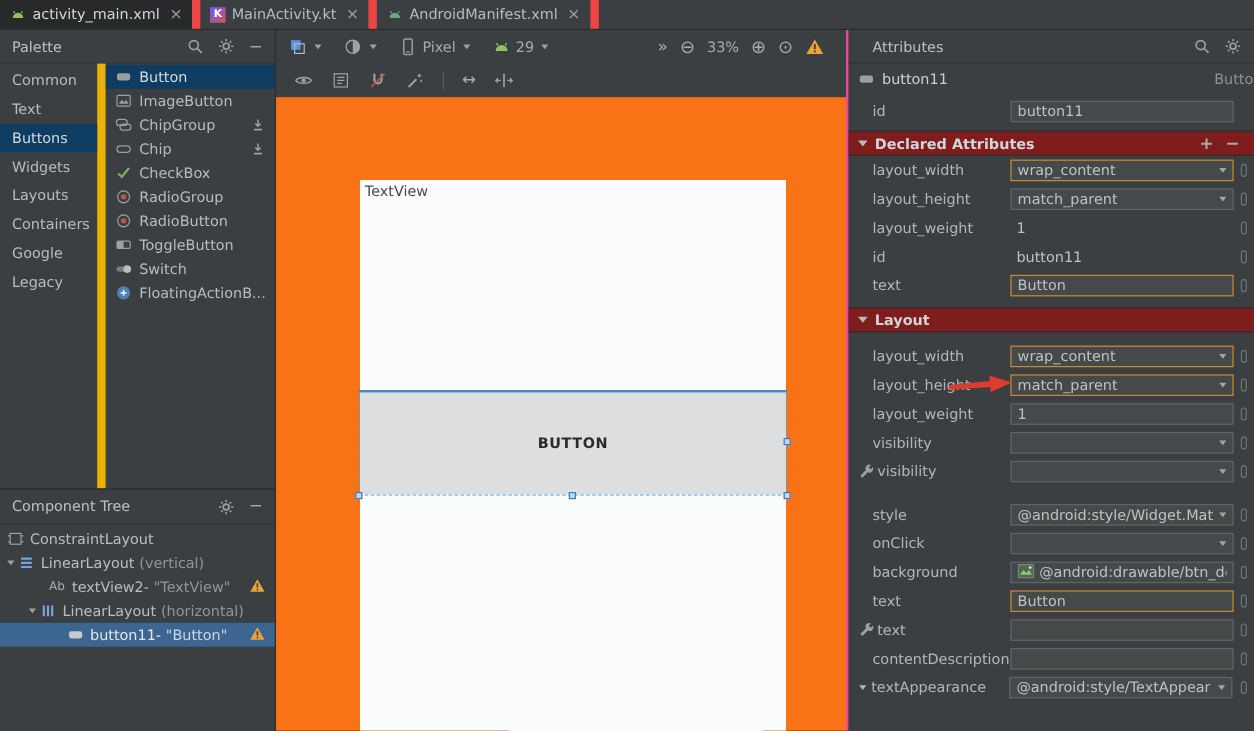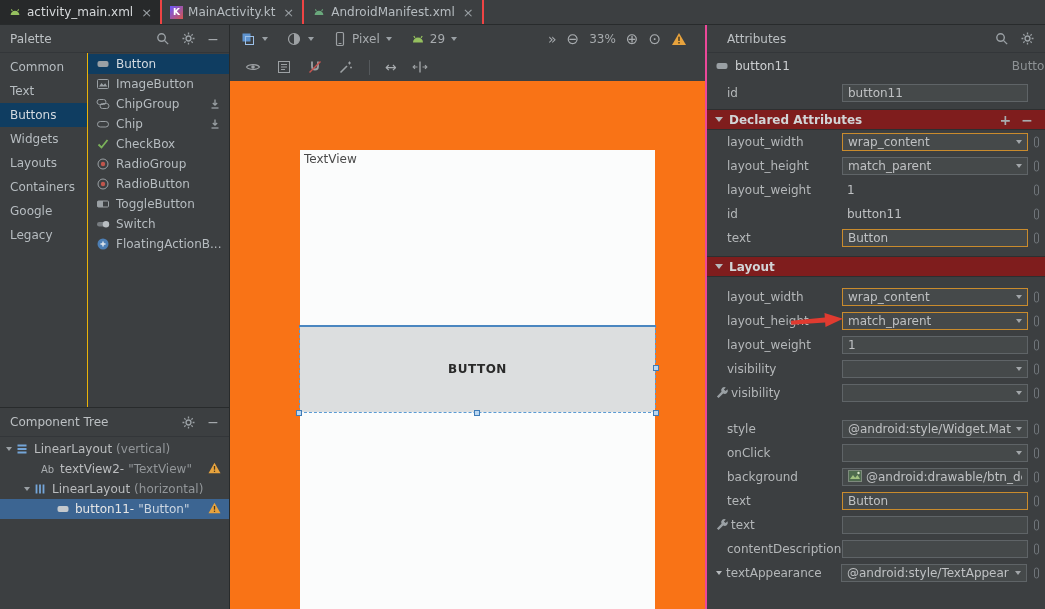--- a/index.html
+++ b/index.html
@@ -2,39 +2,39 @@
 <html><head>
 <meta charset="utf-8">
 <style>
   *{box-sizing:border-box;margin:0;padding:0}
   html,body{width:1045px;height:609px;overflow:hidden}
   body{background:#3c3f41;font-family:"DejaVu Sans","Liberation Sans",sans-serif;font-size:12px;color:#bbbdbf}
   .app{width:1045px;height:609px;display:flex;flex-direction:column}
 
   
   .tabbar{height:25px;flex:none;display:flex;background:#3c3f41;border-bottom:1px solid #282b2c}
-  .tab{display:flex;align-items:center;gap:5px;padding:0 8px;border-right:2px solid #ef4444;color:#b6bcc0;white-space:nowrap}
+  .tab{display:flex;align-items:center;gap:5px;padding:0 8px;border-right:7px solid #ef4444;color:#b6bcc0;white-space:nowrap}
   .tab.selected{background:#27292a;color:#d6d9db}
   .tab.modified .tab-label{}
   .tab-close{color:#9aa0a4;font-size:13px;line-height:1;margin-left:3px}
 
   .main{flex:1;display:flex;min-height:0}
   .left-col{width:230px;flex:none;display:flex;flex-direction:column;border-right:1px solid #282b2c}
   .center-col{flex:1;display:flex;flex-direction:column;min-width:0}
   .right-col{width:340px;flex:none;display:flex;flex-direction:column;border-left:2px solid #ec4899}
 
   .panel-hdr{height:28px;flex:none;display:flex;align-items:center;padding:0 10px;border-bottom:1px solid #333639}
   .panel-title{color:#bcc0c3}
   .hdr-icons{margin-left:auto;display:flex;align-items:center;gap:11px;color:#9aa0a4}
   .glyph{font-size:14px;line-height:1;color:#a8acaf}
   .icon16,.icon14{display:inline-flex;align-items:center;justify-content:center;flex:none}
 
   
   .palette{height:354px;flex:none;display:flex;min-height:0}
-  .pal-cats{width:88px;flex:none;border-right:1px solid #eab308;padding-top:2px}
+  .pal-cats{width:88px;flex:none;border-right:7px solid #eab308;padding-top:2px}
   .crow{height:24px;display:flex;align-items:center;padding-left:10px;color:#b6bcc0}
   .crow.sel{background:#0f3d61;color:#d2d9df}
   .pal-items{flex:1;padding-top:1px;min-width:0;overflow:hidden}
   .prow{height:20px;display:flex;align-items:center;gap:6px;padding:0 7px 0 8px;white-space:nowrap;color:#b6bcc0}
   .prow.sel{background:#0f3d61;color:#d2d9df}
   .pdl{margin-left:auto}
 
   
   .tree-hdr{height:30px;border-top:1px solid #282b2c}
   .tree{flex:1;padding-top:2px;overflow:hidden}
@@ -296,20 +296,30 @@
           <span class="icon16">
               <svg width="15" height="15" viewBox="0 0 16 16">
                 <circle cx="8" cy="8" r="2.6" fill="none" stroke="#9aa0a4" stroke-width="1.5"></circle>
                 <path d="M8 1.6v2M8 12.4v2M1.6 8h2M12.4 8h2M3.5 3.5l1.4 1.4M11.1 11.1l1.4 1.4M12.5 3.5l-1.4 1.4M4.9 11.1l-1.4 1.4" stroke="#9aa0a4" stroke-width="1.4"></path>
               </svg>
             </span>
           <span class="glyph">−</span>
         </span>
       </div>
       <div class="tree">
+        <div class="trow">
+          <span class="tind" style="width:6px"></span>
+          <span class="icon14">
+              <svg width="14" height="14">
+                <rect x="2.5" y="2.5" width="9" height="9" fill="none" stroke="#9aa0a4"></rect>
+                <path d="M.5 4.5h2M.5 9.5h2M11.5 4.5h2M11.5 9.5h2" stroke="#9aa0a4"></path>
+              </svg>
+            </span>
+          <span class="tname">ConstraintLayout</span>
+        </div>
         <div class="trow">
           <span class="tind" style="width:6px"></span>
           <span class="texp"></span>
           <span class="icon14">
               <svg width="14" height="14">
                 <path d="M2.5 3.5h9M2.5 7h9M2.5 10.5h9" stroke="#74a5d8" stroke-width="1.8"></path>
               </svg>
             </span>
           <span class="tname">LinearLayout</span>
           <span class="tsuf">(vertical)</span>

